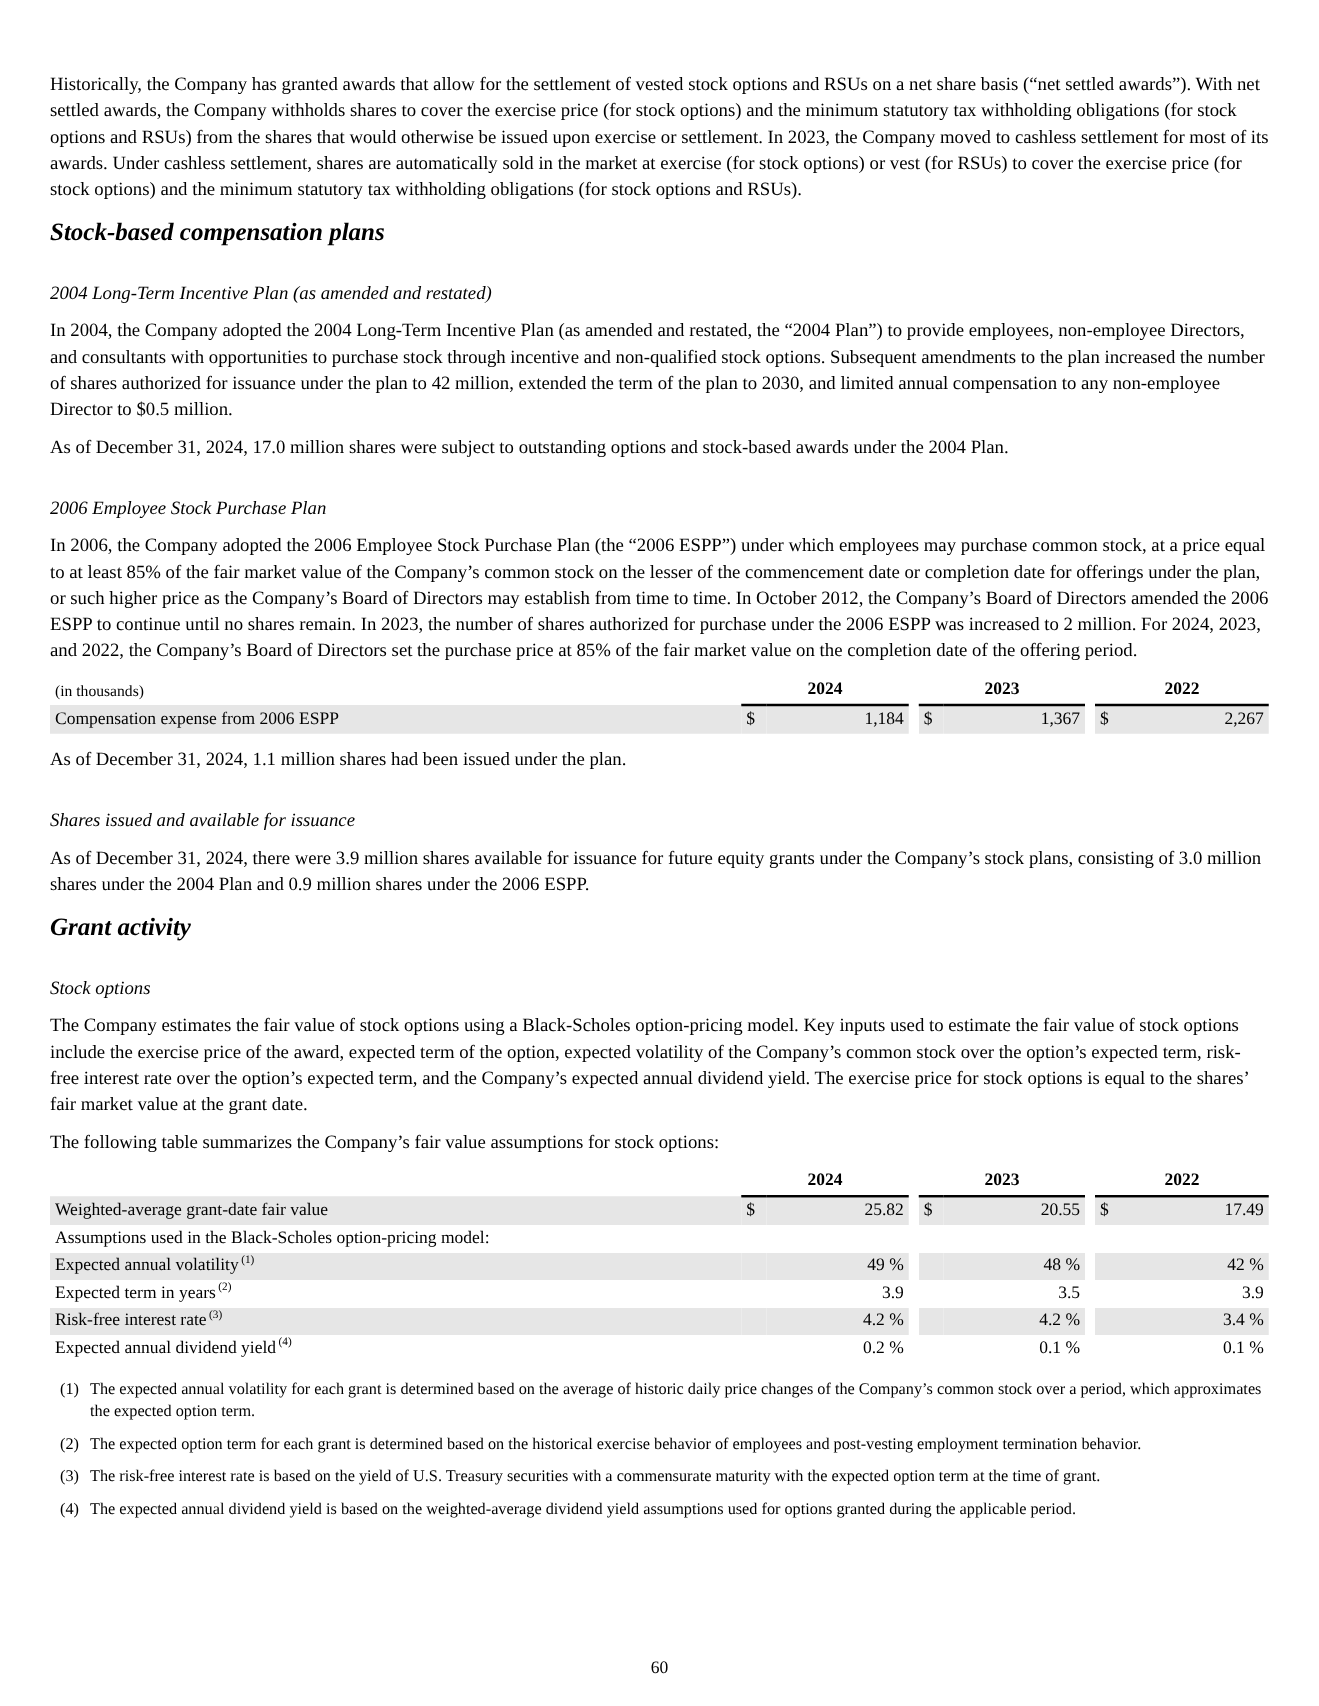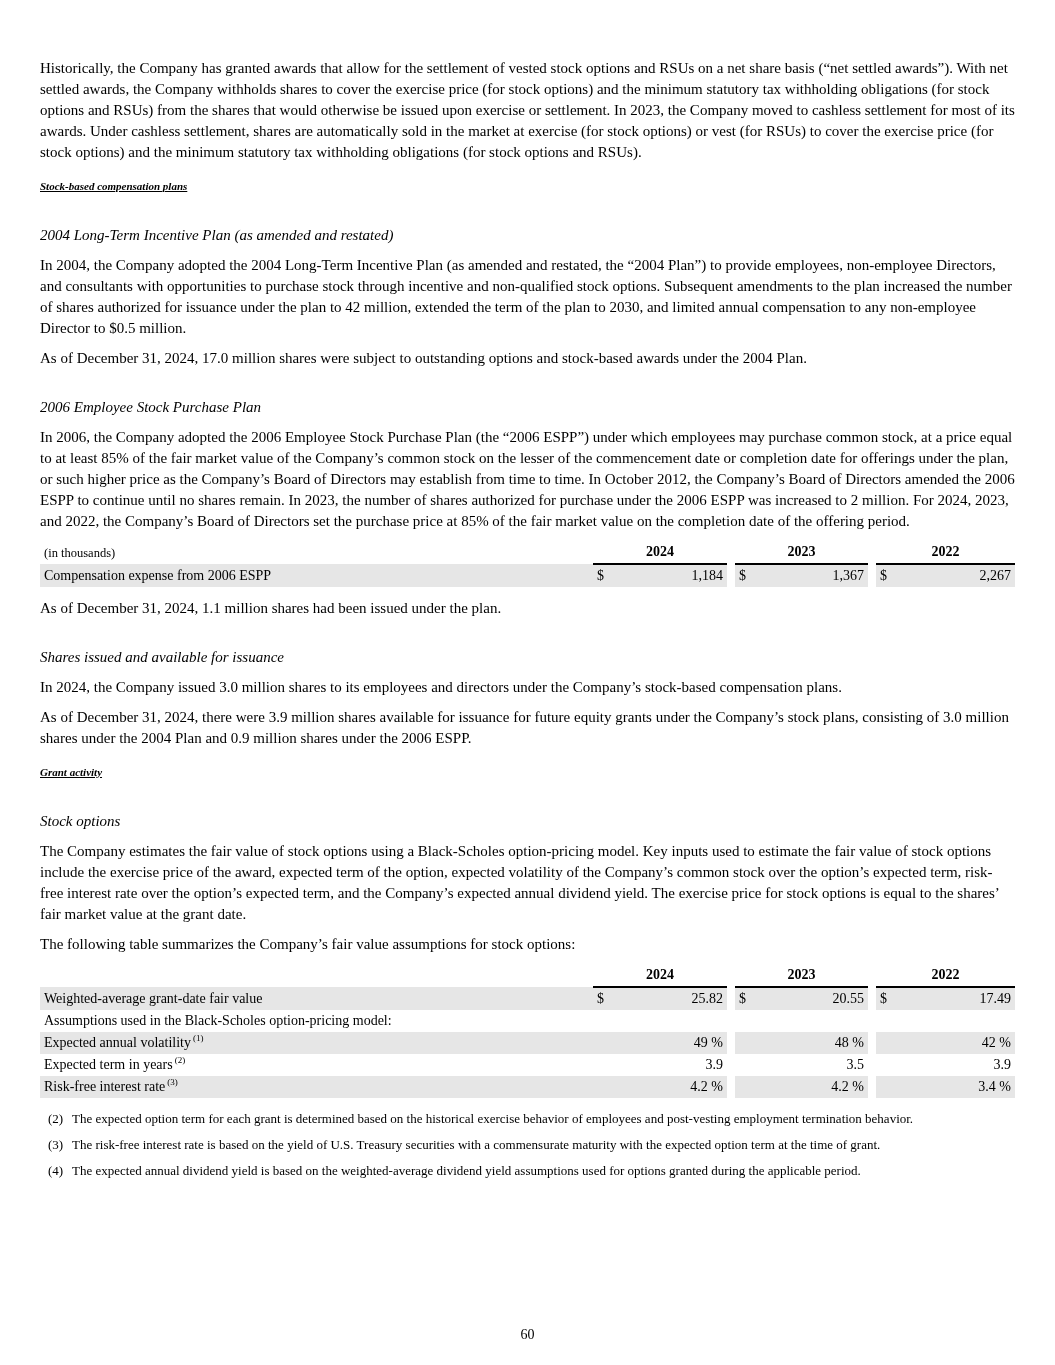--- a/index.html
+++ b/index.html
@@ -15,26 +15,25 @@
     overflow: hidden;
     border-radius: 16px;
   }
   .para {
     font-size: 15px;
     line-height: 21px;
     margin: 0 0 9px 0;
     text-align: left;
   }
   .heading-bold-italic {
-    font-size: 11px;
+    font-size: 20px;
     line-height: 21px;
     font-weight: 700;
     font-style: italic;
     margin: 13px 0 9px 0;
-    text-decoration: underline;
   }
   .heading-italic {
     font-size: 15px;
     line-height: 21px;
     font-style: italic;
     margin: 28px 0 9px 0;
   }
   table.fin {
     border-collapse: collapse;
     table-layout: fixed;
@@ -137,21 +136,20 @@
       <td class="gap"></td>
       <td class="cur">$</td>
       <td class="val">2,267</td>
     </tr>
   </tbody>
     </table>
 
   <p class="para">As of December 31, 2024, 1.1 million shares had been issued under the plan.</p>
 
   <div class="heading-italic">Shares issued and available for issuance</div>
-  <p class="para">In 2024, the Company issued 3.0 million shares to its employees and directors under the Company’s stock-based compensation plans.</p>
   <p class="para">As of December 31, 2024, there were 3.9 million shares available for issuance for future equity grants under the Company’s stock plans, consisting of 3.0 million shares under the 2004 Plan and 0.9 million shares under the 2006 ESPP.</p>
 
   <div class="heading-bold-italic">Grant activity</div>
   <div class="heading-italic">Stock options</div>
   <p class="para">The Company estimates the fair value of stock options using a Black-Scholes option-pricing model. Key inputs used to estimate the fair value of stock options include the exercise price of the award, expected term of the option, expected volatility of the Company’s common stock over the option’s expected term, risk-free interest rate over the option’s expected term, and the Company’s expected annual dividend yield. The exercise price for stock options is equal to the shares’ fair market value at the grant date.</p>
   <p class="para">The following table summarizes the Company’s fair value assumptions for stock options:</p>
 
   <table class="fin">
     <colgroup>
       <col style="width:553px">
@@ -221,25 +219,39 @@
       <td class="lbl-indent"><span>Risk-free interest rate</span><sup class="fnref">(3)</sup></td>
       <td class="cur"></td>
       <td class="val">4.2 %</td>
       <td class="gap"></td>
       <td class="cur"></td>
       <td class="val">4.2 %</td>
       <td class="gap"></td>
       <td class="cur"></td>
       <td class="val">3.4 %</td>
     </tr>
+    <tr>
+      <td class="lbl-indent"><span>Expected annual dividend yield</span><sup class="fnref">(4)</sup></td>
+      <td class="cur"></td>
+      <td class="val">0.2 %</td>
+      <td class="gap"></td>
+      <td class="cur"></td>
+      <td class="val">0.1 %</td>
+      <td class="gap"></td>
+      <td class="cur"></td>
+      <td class="val">0.1 %</td>
+    </tr>
   </tbody>
     </table>
 
   <div class="footnotes">
     <div class="footnote">
+      <span class="fn-marker">(1)</span><span>The expected annual volatility for each grant is determined based on the average of historic daily price changes of the Company’s common stock over a period, which approximates the expected option term.</span>
+    </div>
+    <div class="footnote">
       <span class="fn-marker">(2)</span><span>The expected option term for each grant is determined based on the historical exercise behavior of employees and post-vesting employment termination behavior.</span>
     </div>
     <div class="footnote">
       <span class="fn-marker">(3)</span><span>The risk-free interest rate is based on the yield of U.S. Treasury securities with a commensurate maturity with the expected option term at the time of grant.</span>
     </div>
     <div class="footnote">
       <span class="fn-marker">(4)</span><span>The expected annual dividend yield is based on the weighted-average dividend yield assumptions used for options granted during the applicable period.</span>
     </div>
   </div>
 

